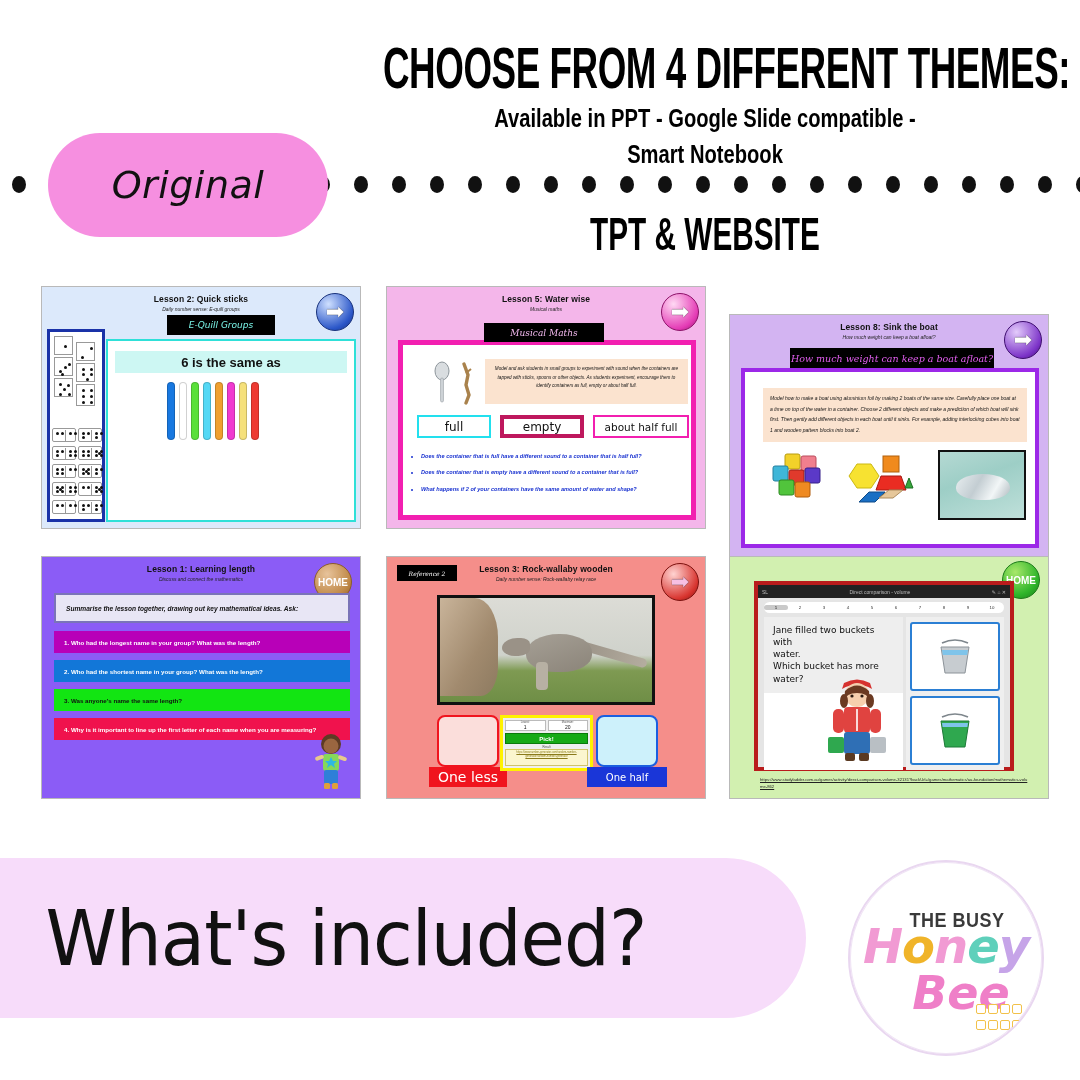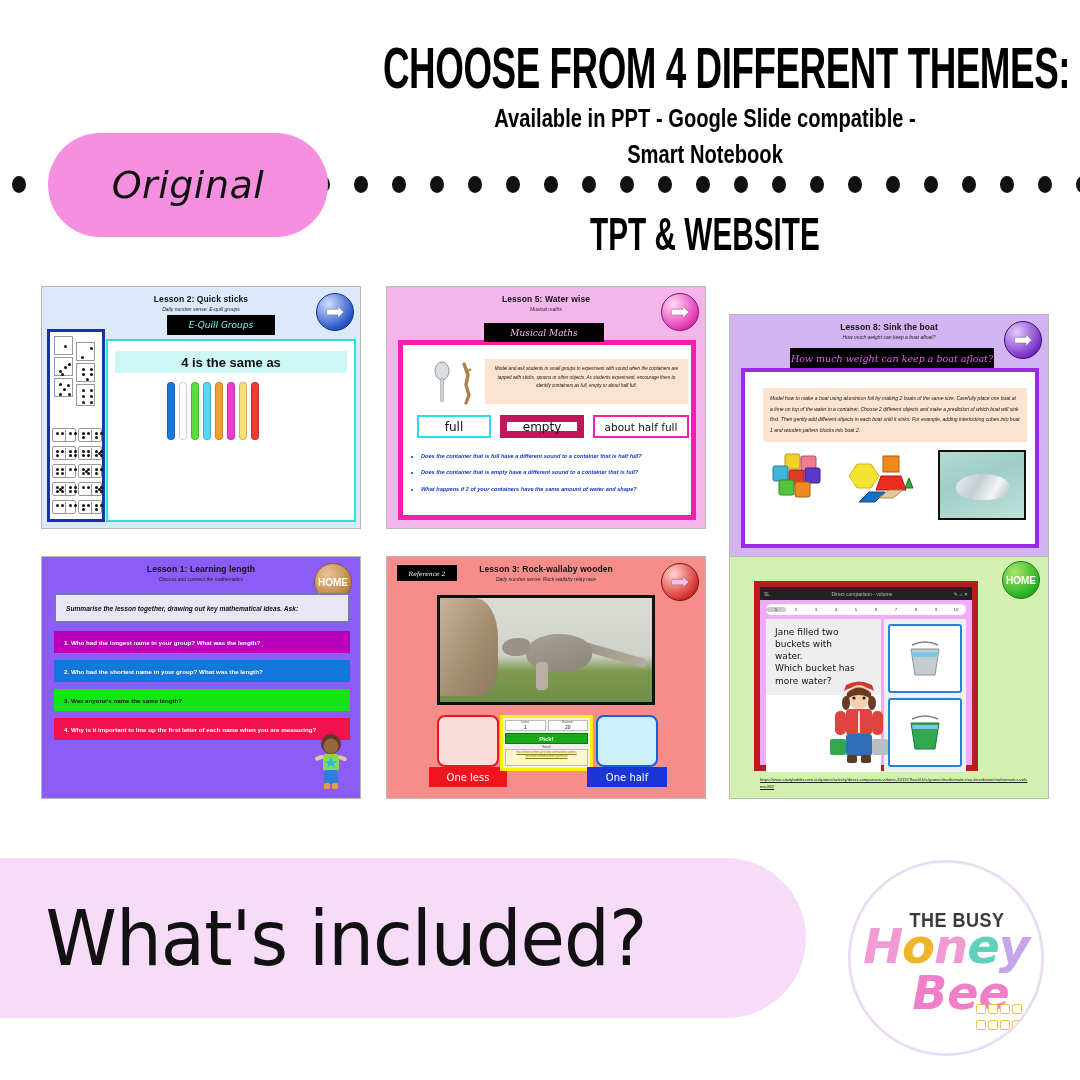--- a/index.html
+++ b/index.html
@@ -196,21 +196,21 @@
     font-style: italic;
   }
   .s2 .tools { position:absolute; left: 25px; top: 16px; width: 52px; height: 44px; }
   .s2 .word-row { position: absolute; left: 14px; top: 70px; width: 272px; display: flex; gap: 9px; }
   .s2 .wordbox {
     height: 23px; display: flex; align-items: center; justify-content: center;
     font-size: 12px; font-family: "DejaVu Sans", sans-serif;
     color: #111; background: #fff;
   }
   .s2 .wb1 { width: 74px; border: 2px solid #22e0ee; }
-  .s2 .wb2 { width: 84px; border: 7px solid #be185d; }
+  .s2 .wb2 { width: 84px; border: 4px solid #be185d; }
   .s2 .wb3 { width: 96px; border: 2px solid #f21fb0; font-size: 10.5px; }
   .s2 .bullets { position: absolute; left: 18px; top: 108px; width: 266px; }
   .s2 .bullets li {
     font-size: 5.6px; color: #1932d0; margin-bottom: 9px;
     font-style: italic; font-weight: bold; line-height: 1.3;
   }
 
   
   .s3 { background: #d3b4f2; }
   .s3 .inner {
@@ -308,21 +308,21 @@
   }
   .s5 .lb {
     position: absolute; left: 50px; top: 158px;
     width: 62px; height: 52px;
     background: #fbdedb; border: 2px solid #f0141e; border-radius: 8px;
   }
   .s5 .lb-label {
     position: absolute; left: 42px; top: 210px;
     width: 78px; height: 20px; background:#f0141e;
     display:flex;align-items:center;justify-content:center;
-    color:#fff; font-size: 10px; font-family:"DejaVu Sans",sans-serif;
+    color:#fff; font-size: 14px; font-family:"DejaVu Sans",sans-serif;
   }
   .s5 .rb {
     position: absolute; left: 209px; top: 158px;
     width: 62px; height: 52px;
     background: #cdf1fb; border: 2px solid #1a5fe0; border-radius: 8px;
   }
   .s5 .rb-label {
     position: absolute; left: 200px; top: 210px;
     width: 80px; height: 20px; background:#1a36d8;
     display:flex;align-items:center;justify-content:center;
@@ -347,22 +347,22 @@
   .s5 .pk-res {
     height: 17px; background:#fbf6cf; border:1px solid #d0c36a;
     font-size: 2.6px; color:#8a7a1a; text-align:center; padding:1px;
     text-decoration: underline; line-height:1.5; overflow:hidden;
   }
 
   
   .s6 { background: #d2f0b0; }
   .s6 .app {
     position: absolute; left: 24px; top: 24px;
-    width: 224px; height: 190px;
-    border: 6px solid #b91c1c; background: #f0abfc;
+    width: 260px; height: 190px;
+    border: 4px solid #b91c1c; background: #e5e5e5;
   }
   .s6 .app-bar {
     height: 13px; background: #222; color: #bbb;
     display: flex; align-items: center; justify-content: space-between;
     padding: 0 4px; font-size: 5px;
   }
   .s6 .pagebar {
     margin: 4px 6px; height: 11px; background: #fff; border-radius: 6px;
     display: flex; align-items: center;
   }
@@ -638,21 +638,21 @@
           <i class="dpip" style="left: 21px; top: 3px;"></i>
           <i class="dpip" style="left: 16px; top: 7px;"></i>
         </div>
       </div>
   </div>
 
   <div class="eq-black">
     <span>E-Quill Groups</span>
   </div>
   <div class="whitecard"></div>
-  <div class="sameas">4 is the same as</div>
+  <div class="sameas">6 is the same as</div>
   <div class="sticks" id="stick-row">
       <span class="stick" style="background: rgb(24, 120, 224);"></span>
       <span class="stick" style="background: rgb(255, 255, 255);"></span>
       <span class="stick" style="background: rgb(90, 224, 58);"></span>
       <span class="stick" style="background: rgb(85, 216, 245);"></span>
       <span class="stick" style="background: rgb(240, 160, 48);"></span>
       <span class="stick" style="background: rgb(240, 58, 208);"></span>
       <span class="stick" style="background: rgb(245, 224, 122);"></span>
       <span class="stick" style="background: rgb(238, 59, 51);"></span>
     </div>

